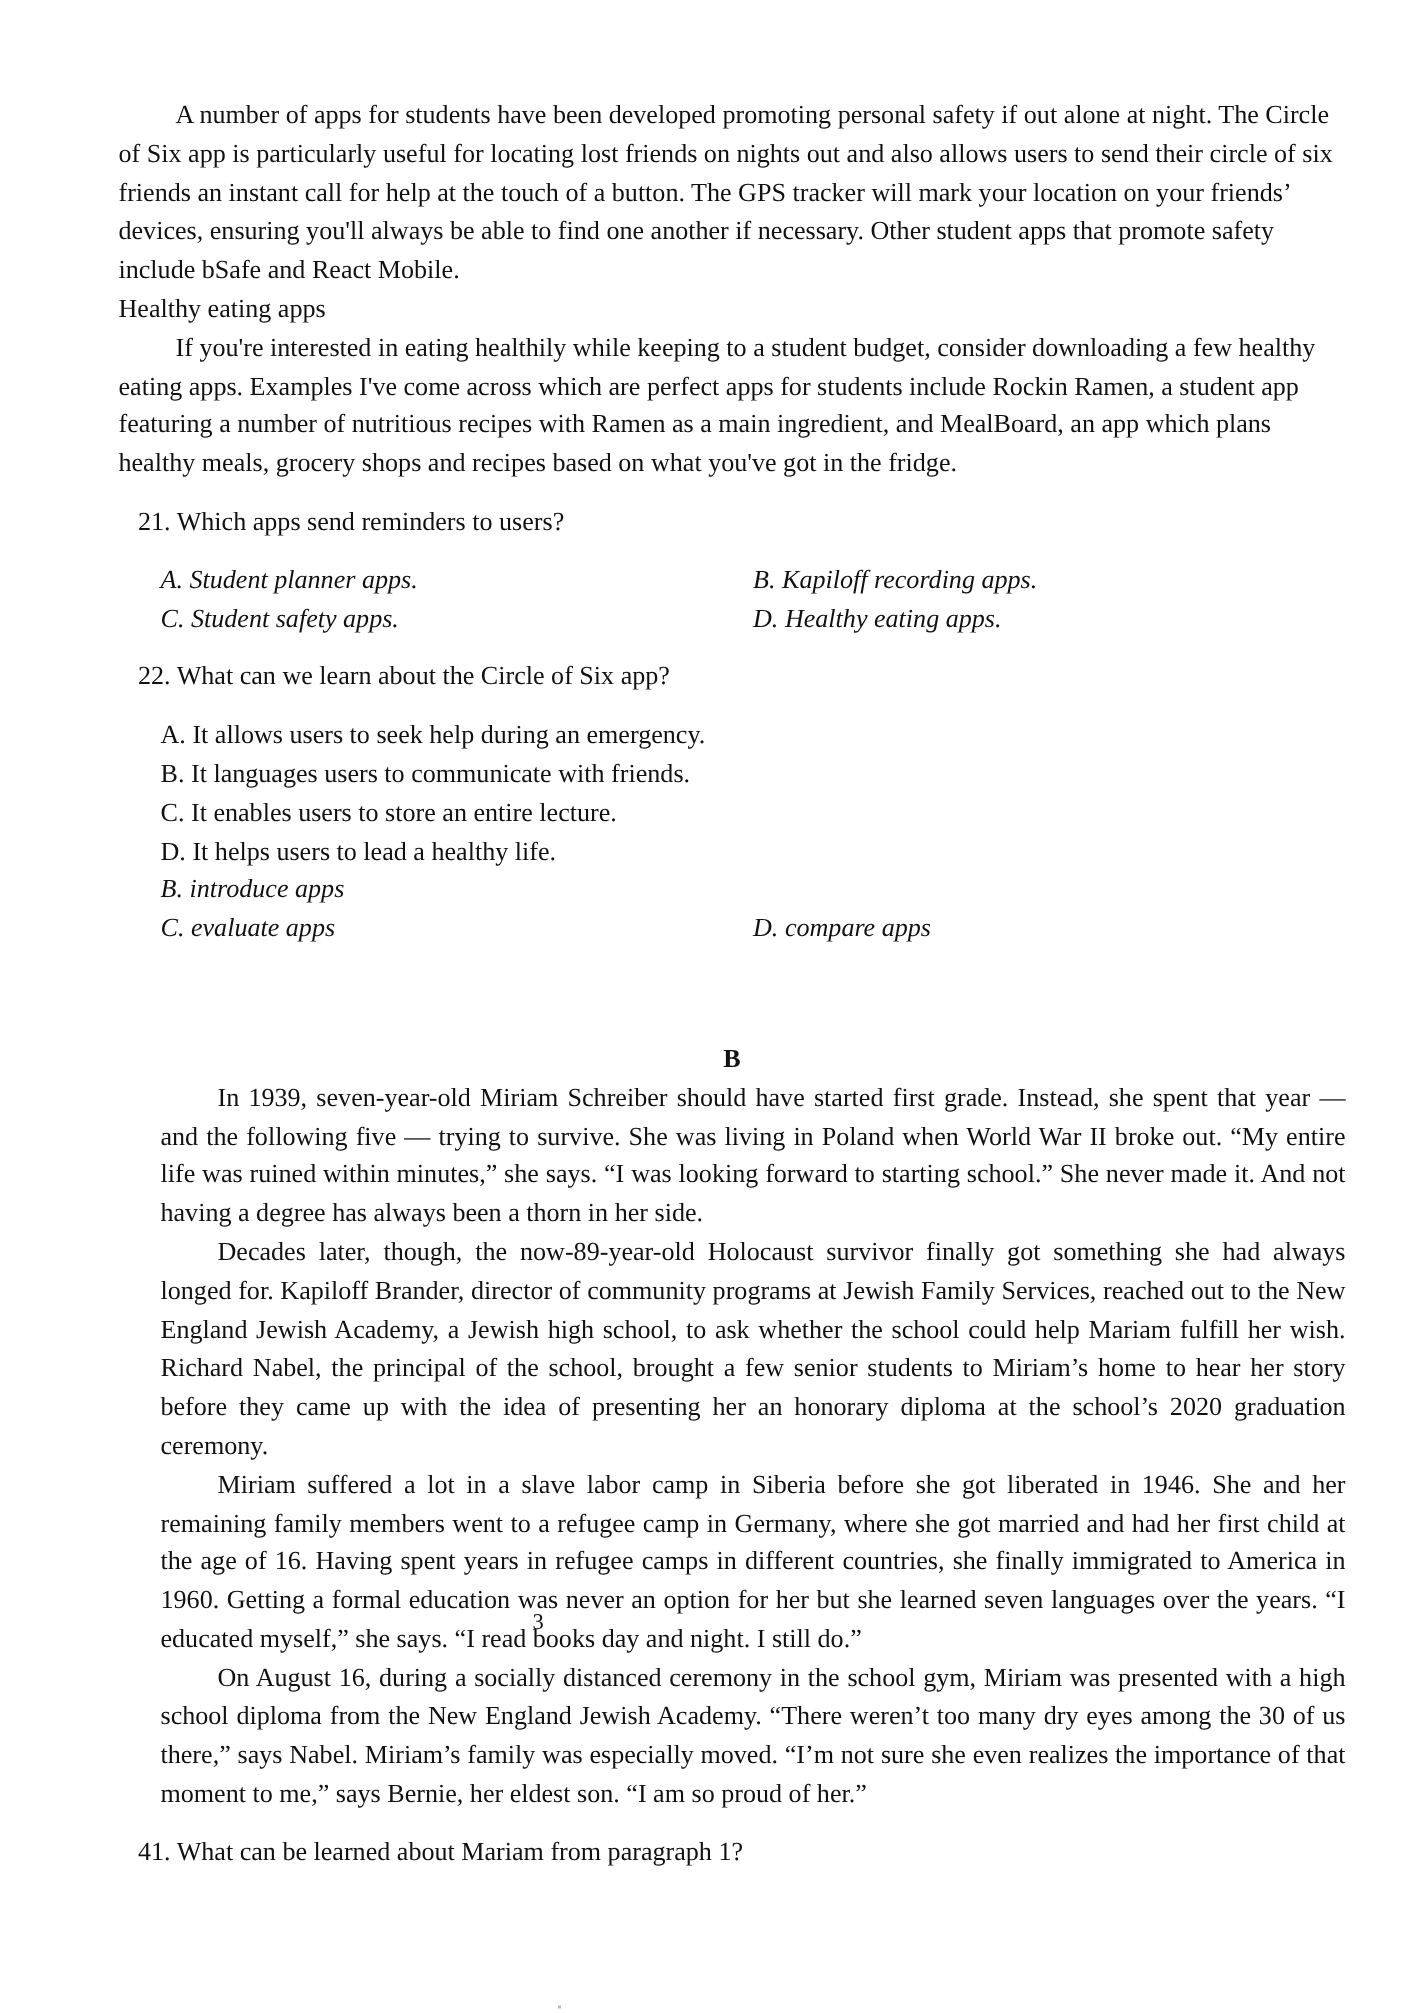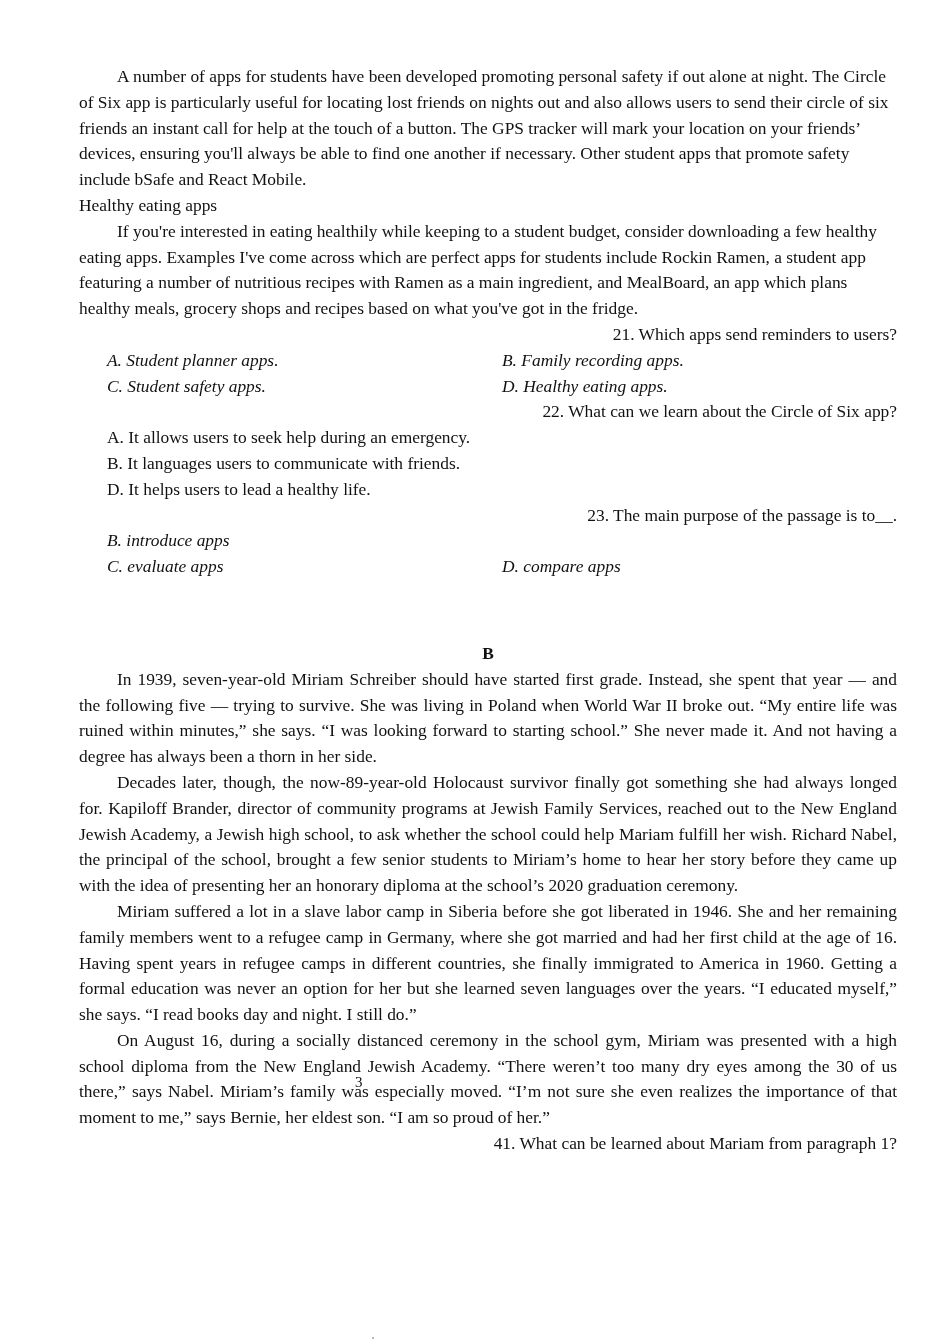--- a/index.html
+++ b/index.html
@@ -6,23 +6,23 @@
     body {
       width: 950px; height: 1342px; position: relative; overflow: hidden;
       font-family: "Liberation Serif", "DejaVu Serif", serif;
       color: #111111;
       font-size: 17.4px;
       line-height: 25.8px;
     }
     .page { position: absolute; left: 79px; top: 64px; width: 818px; }
     p { margin: 0; }
     .indent { text-indent: 38px; }
-    .justify { text-align: justify; }
+    .justify { text-align: justify; margin-left: 28px; }
     .heading { font-weight: normal; }
-    .q { margin: 0; text-align: right; }
+    .q { margin: 13px; }
     .opt-row { display: flex; padding-left: 28px; }
     .opt-row .col { width: 421px; font-style: italic; }
     .opt { padding-left: 28px; }
     .section-title { text-align: center; font-weight: bold; margin-top: 0; }
     .spacer { height: 61px; }
     .page-num {
       position: absolute; left: 355px; top: 1073px;
       font-size: 15px; line-height: 18px; color: #111;
     }
     .speck { position: absolute; width: 2px; height: 2px; background: #bbb; }
@@ -33,37 +33,37 @@
 <div class="page">
 
   <p class="indent">A number of apps for students have been developed promoting personal safety if out alone at night. The Circle of Six app is particularly useful for locating lost friends on nights out and also allows users to send their circle of six friends an instant call for help at the touch of a button. The GPS tracker will mark your location on your friends’ devices, ensuring you'll always be able to find one another if necessary. Other student apps that promote safety include bSafe and React Mobile.</p>
   <p class="heading">Healthy eating apps</p>
   <p class="indent">If you're interested in eating healthily while keeping to a student budget, consider downloading a few healthy eating apps. Examples I've come across which are perfect apps for students include Rockin Ramen, a student app featuring a number of nutritious recipes with Ramen as a main ingredient, and MealBoard, an app which plans healthy meals, grocery shops and recipes based on what you've got in the fridge.</p>
 
   <div>
     <p class="q">21. Which apps send reminders to users?</p>
     <div class="opt-row">
       <span class="col">A. Student planner apps.</span>
-      <span class="col">B. Family recording apps.</span>
+      <span class="col">B. Kapiloff recording apps.</span>
     </div>
     <div class="opt-row">
       <span class="col">C. Student safety apps.</span>
       <span class="col">D. Healthy eating apps.</span>
     </div>
   </div>
 
   <div>
     <p class="q">22. What can we learn about the Circle of Six app?</p>
     <p class="opt">A. It allows users to seek help during an emergency.</p>
     <p class="opt">B. It languages users to communicate with friends.</p>
+    <p class="opt">C. It enables users to store an entire lecture.</p>
     <p class="opt">D. It helps users to lead a healthy life.</p>
   </div>
 
   <div>
-    <p class="q">23. The main purpose of the passage is to__.</p>
     <div class="opt-row">
       <span class="col">B. introduce apps</span>
     </div>
     <div class="opt-row">
       <span class="col">C. evaluate apps</span>
       <span class="col">D. compare apps</span>
     </div>
   </div>
 
   <div class="spacer"></div>

